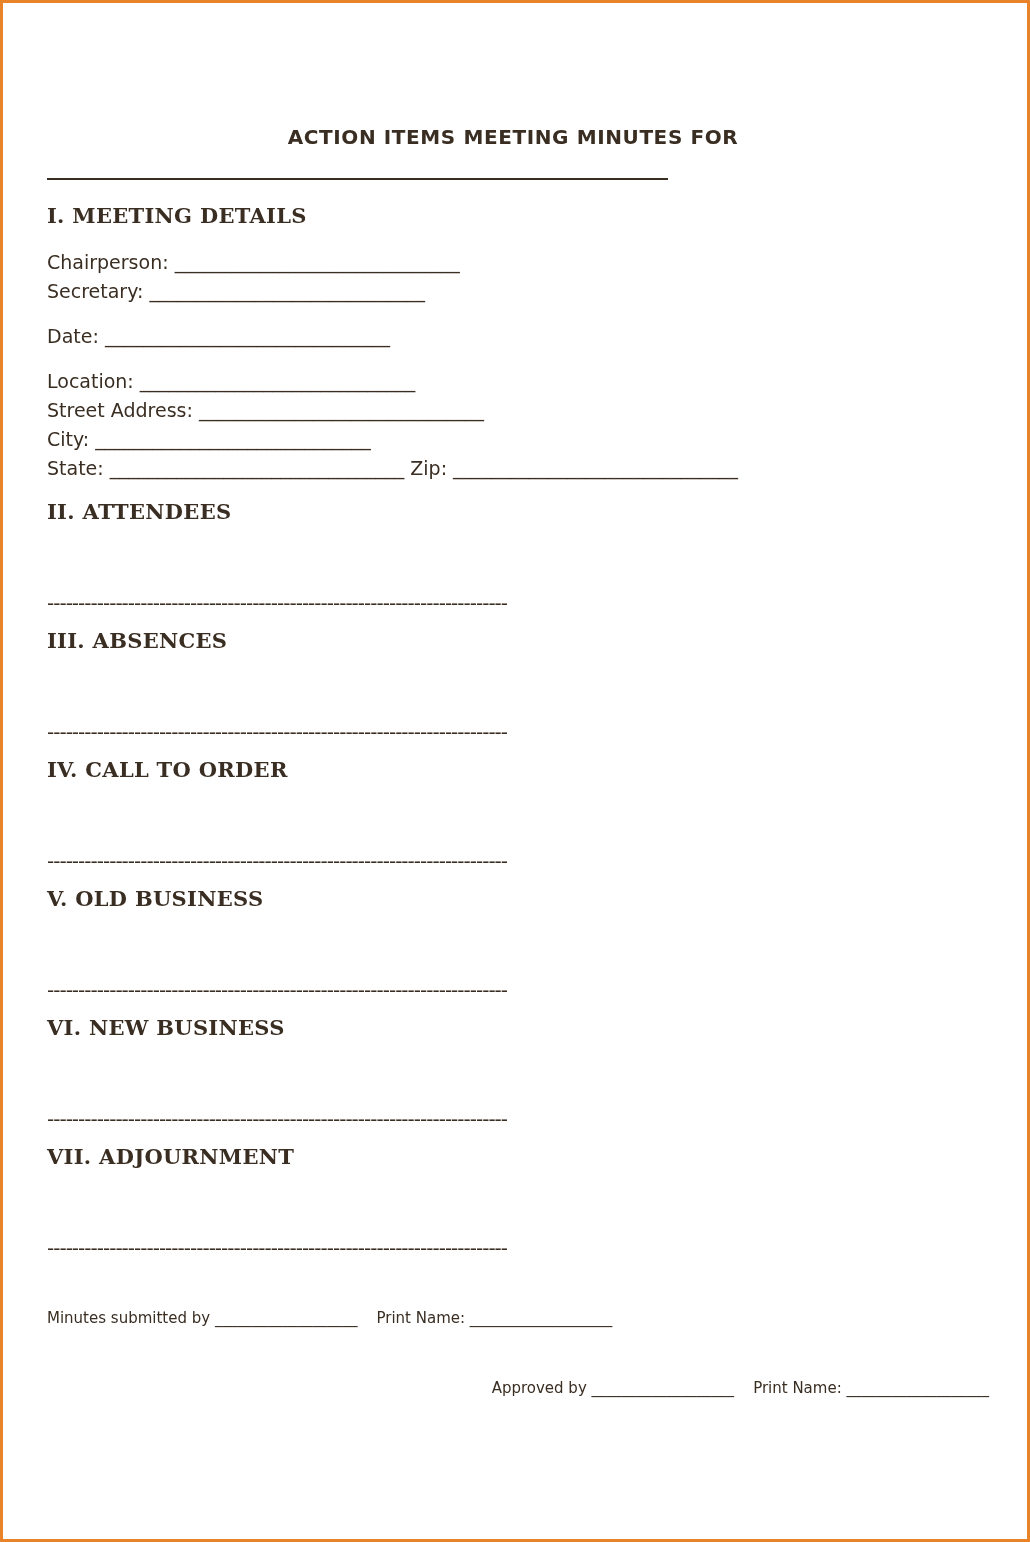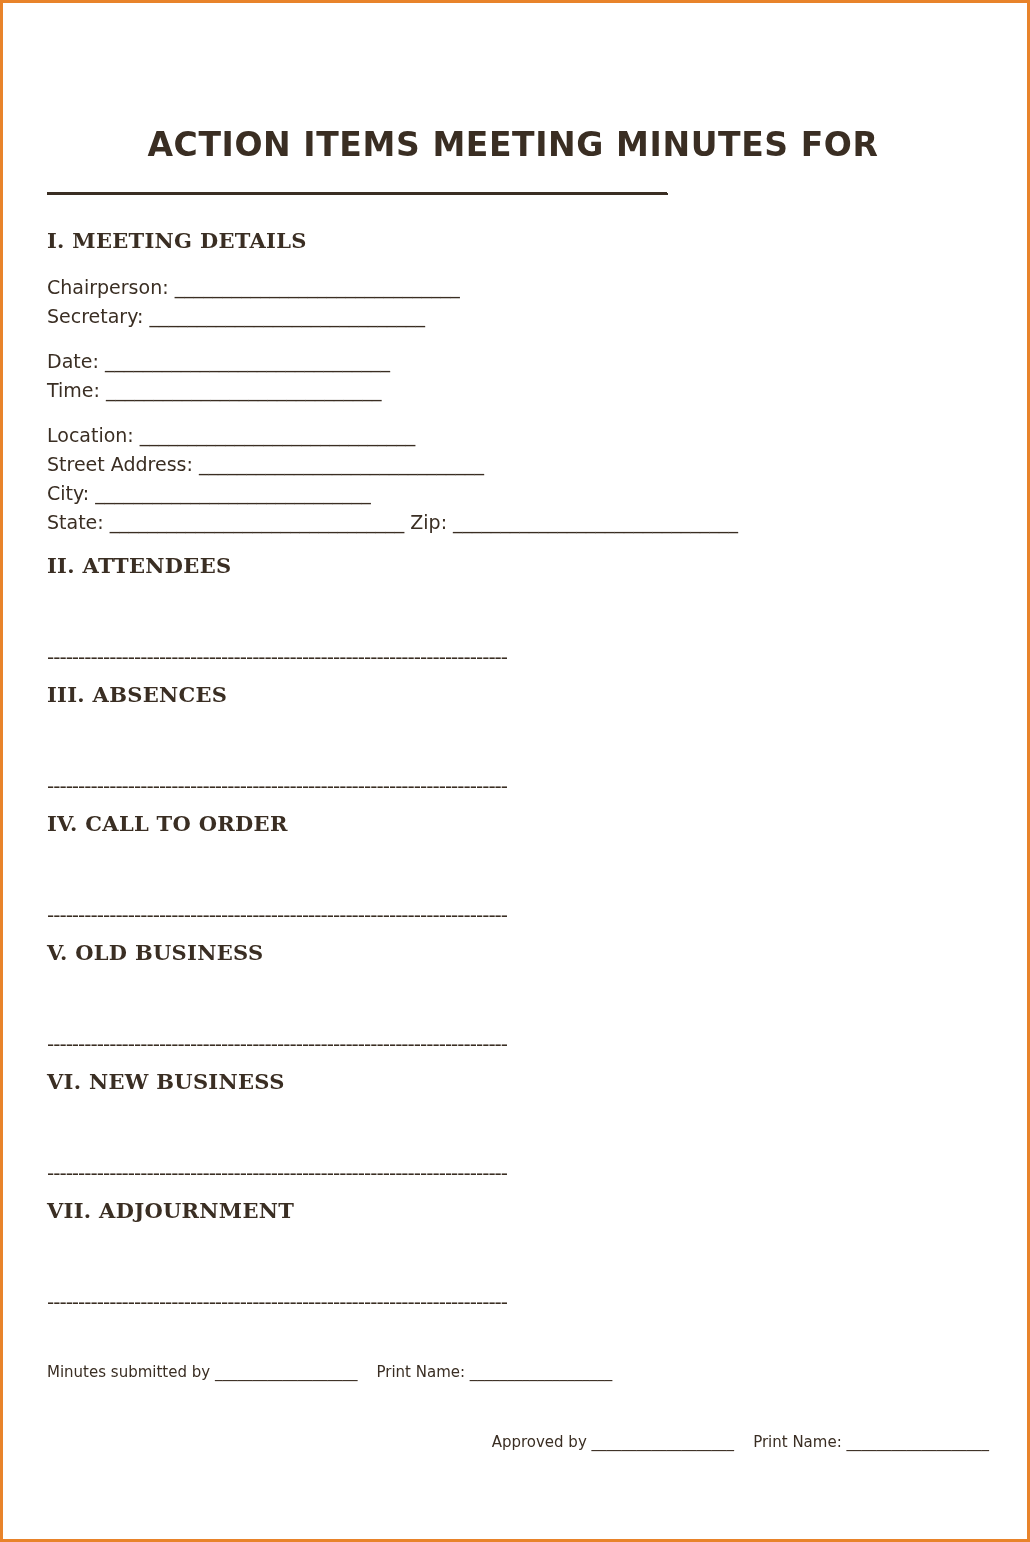--- a/index.html
+++ b/index.html
@@ -32,42 +32,41 @@
   }
   .inner {
     position: absolute;
     left: 30px;
     right: 24px;
     top: 110px;
   }
   .doc-title {
     font-family: "DejaVu Sans", sans-serif;
     font-weight: bold;
-    font-size: 33px;
+    font-size: 20px;
     letter-spacing: 0.6px;
     text-align: center;
     color: #3a2e23;
     margin: 0 0 4px 0;
     padding-right: 10px;
   }
   .rule {
     font-family: "DejaVu Sans", sans-serif;
     font-size: 22px;
     letter-spacing: -1px;
     color: #3a2e23;
     white-space: nowrap;
     overflow: hidden;
     height: 26px;
     line-height: 26px;
     font-weight: bold;
   }
   .rule.top {
     margin-top: 6px;
-    margin-bottom: 32px;
-    text-decoration: underline;
+    margin-bottom: 22px;
   }
   .rule.sect {
     margin-top: 30px;
     margin-bottom: 12px;
     font-weight: normal;
     font-size: 20px;
   }
   .section-head {
     font-family: "DejaVu Serif", serif;
     font-weight: bold;
@@ -127,24 +126,20 @@
           <span class="field-label">Secretary:</span>
           <span class="blank">_____________________________</span>
         </div>
       </div>
 
       <div class="field-group">
         <div class="field-line">
           <span class="field-label">Date:</span>
           <span class="blank">______________________________</span>
         </div>
-        <div class="field-line">
-          <span class="field-label">Time:</span>
-          <span class="blank">_____________________________</span>
-        </div>
       </div>
 
       <div class="field-group">
         <div class="field-line">
           <span class="field-label">Location:</span>
           <span class="blank">_____________________________</span>
         </div>
         <div class="field-line">
           <span class="field-label">Street Address:</span>
           <span class="blank">______________________________</span>

